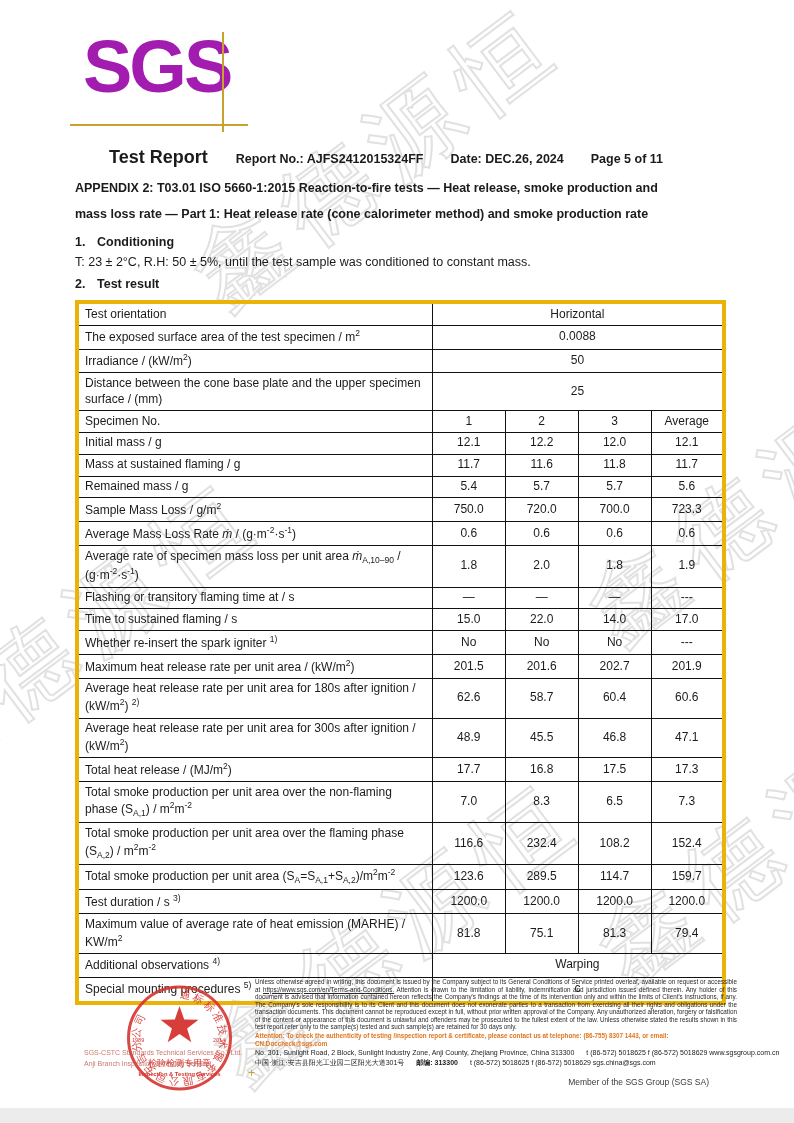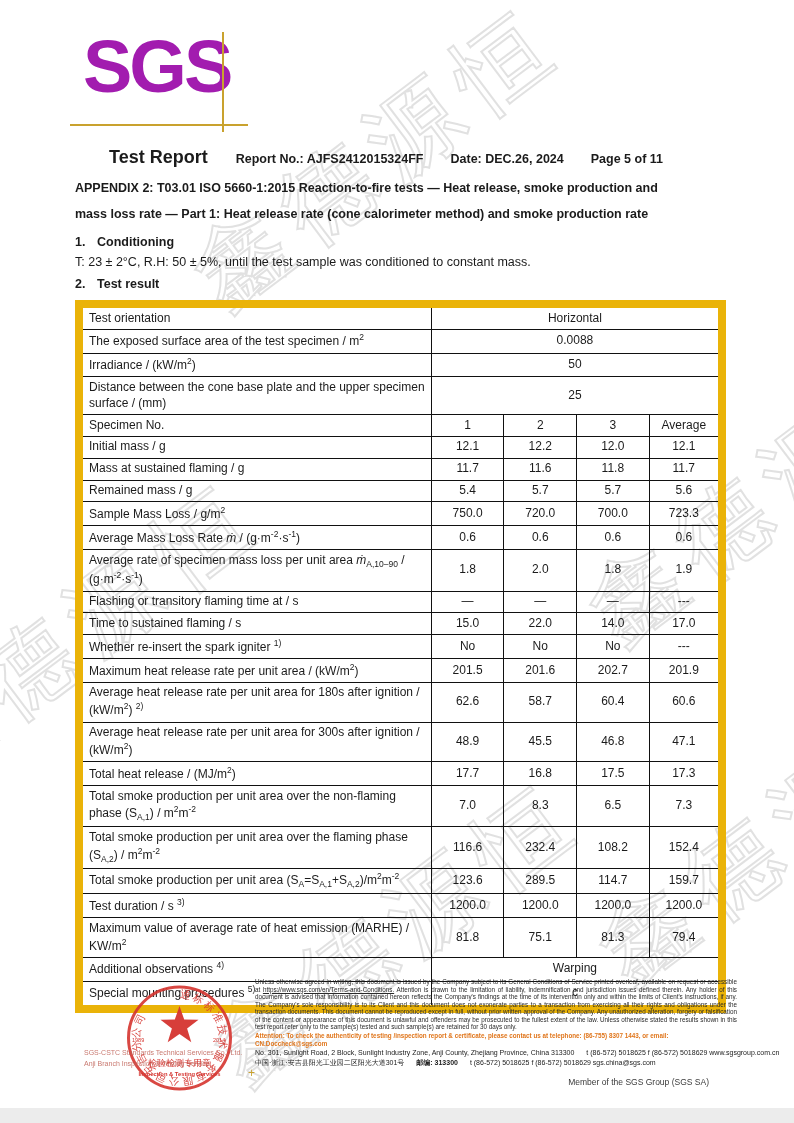--- a/index.html
+++ b/index.html
@@ -28,21 +28,21 @@
   .doc-title { font-size:18px; font-weight:bold; margin-left:34px; margin-right:28px; }
   .meta { font-size:12.5px; font-weight:bold; margin-right:27px; white-space:nowrap; }
   .appendix { margin-top:7px; font-size:12.5px; font-weight:bold; line-height:26px; }
   .appendix .u {
     text-decoration-thickness:1.4px; text-underline-offset:3.5px;
   }
   .sec { margin-top:8px; font-size:12.5px; font-weight:bold; }
   .sec .no { display:inline-block; width:22px; }
   .body-text { margin-top:6px; margin-bottom:5px; font-size:12.5px; }
   
-  table.result { border-collapse:collapse; width:651px; margin-top:9px; border:8px solid #eab308; }
+  table.result { border-collapse:collapse; width:651px; margin-top:9px; border:4px solid #eab308; }
   table.result td { border:1px solid #111; font-size:12px; padding:2.5px 6px; line-height:1.32; vertical-align:middle; }
   table.result td.lbl { width:356px; text-align:left; }
   table.result td.val { text-align:center; width:73px; }
   sup { font-size:8.5px; }
   sub { font-size:8.5px; }
   
   .footer { position:absolute; left:60px; top:978px; width:678px; z-index:2; }
   .stamp { position:absolute; left:52px; top:-2px; width:135px; height:130px; }
   .stamp-co {
     position:absolute; left:-28px; top:72px; width:250px; font-size:7px; line-height:1.55;

